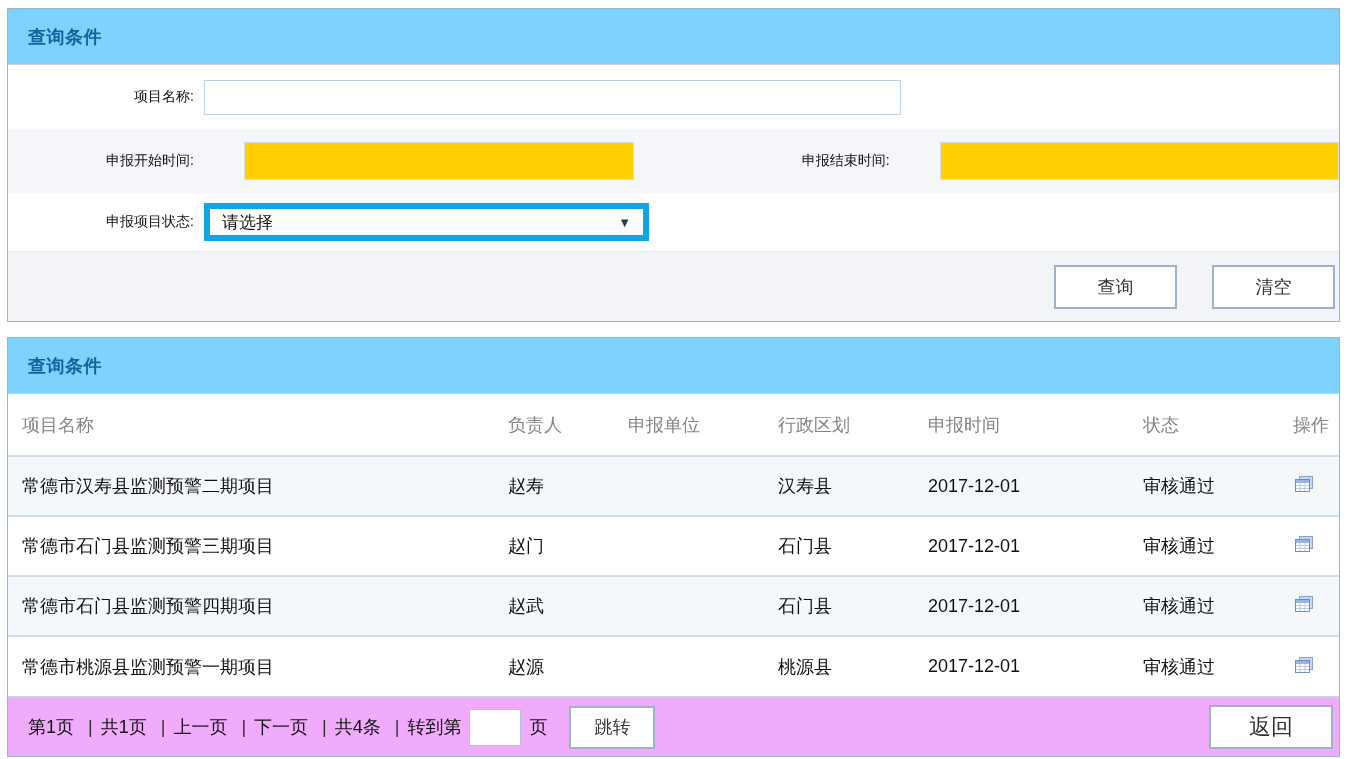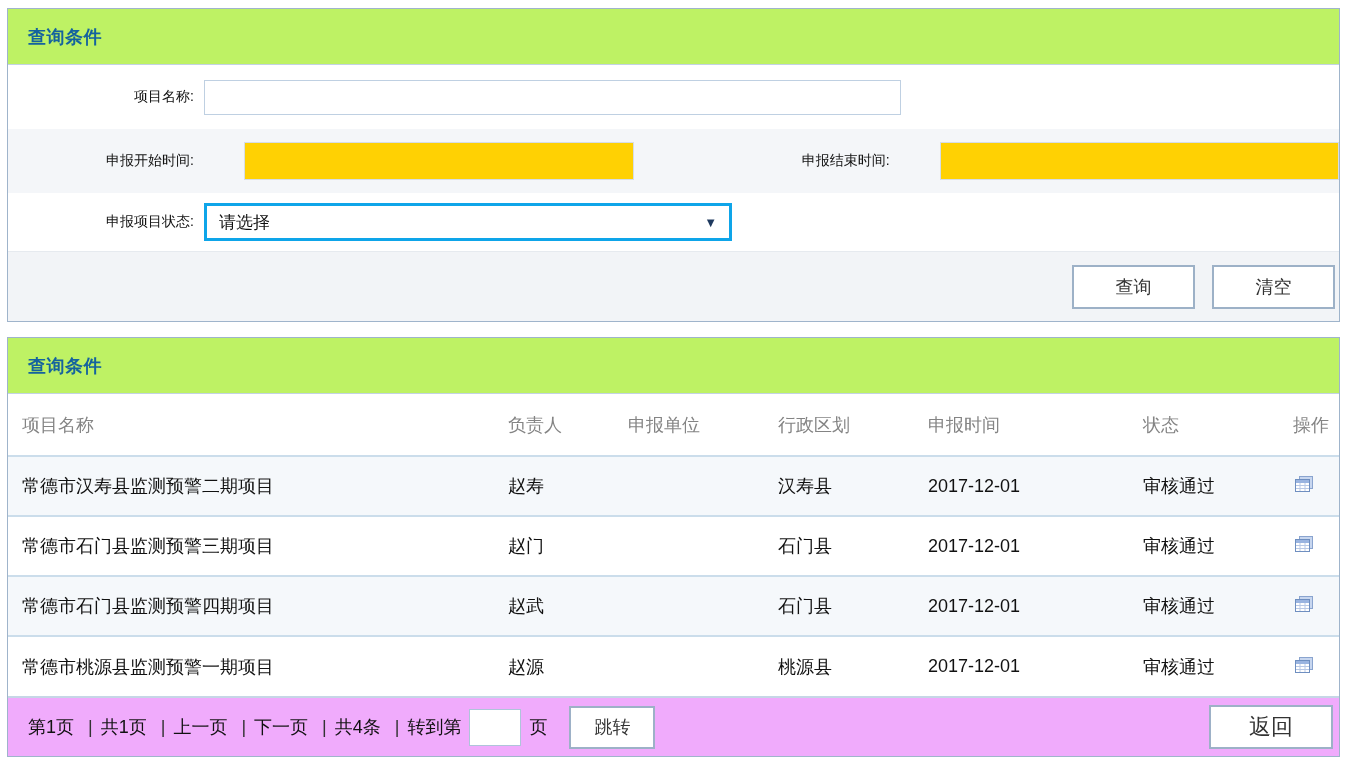--- a/index.html
+++ b/index.html
@@ -1,38 +1,38 @@
 <!DOCTYPE html>
 <html><head>
 <meta charset="utf-8">
 <style>
   * { box-sizing: border-box; margin: 0; padding: 0; }
   html, body { width: 1347px; height: 759px; background: #fff; overflow: hidden; }
   body { font-family: "Liberation Sans", "DejaVu Sans", sans-serif; color: #1a1a1a; }
 
   .panel { margin: 8px 7px 0 7px; border: 1px solid #9fb4cb; background: #fff; }
-  .panel-header { height: 56px; background: #bef264; border-bottom: 1px solid #c3d3e3; display: flex; align-items: center; padding: 0 20px; }
+  .panel-header { height: 56px; background: #7dd3fc; border-bottom: 1px solid #c3d3e3; display: flex; align-items: center; padding: 0 20px; }
   .panel-title { color: #15639e; font-size: 18px; font-weight: bold; letter-spacing: 0.5px; }
 
   
   .form-row { display: flex; align-items: center; }
   .row-white { background: #ffffff; height: 64px; }
   .row-gray  { background: #f4f6f9; height: 64px; gap: 40px; }
   .row-status { background: #ffffff; height: 58px; }
   .row-buttons { background: #f2f4f7; height: 70px; display: flex; align-items: center; justify-content: flex-end; padding-right: 4px; border-top: 1px solid #e6eaef; }
   .form-label { width: 196px; text-align: right; font-size: 14px; color: #111; padding-right: 10px; flex: none; }
   .form-label.second { width: 226px; }
   .text-input { width: 697px; height: 35px; border: 1px solid #bfd0e2; background: #fff; font-size: 16px; padding: 0 8px; outline: none; }
   .date-input { width: 445px; height: 38px; border: 1px solid #d6dde6; background: #ffd103; font-size: 16px; padding: 0 8px; outline: none; }
   .date-input.end { width: 456px; }
-  .select-box { width: 528px; height: 38px; border: 3px solid #0ea5e9; background: #fff; display: flex; align-items: center; padding: 0 12px; cursor: pointer; }
+  .select-box { width: 445px; height: 38px; border: 6px solid #0ea5e9; background: #fff; display: flex; align-items: center; padding: 0 12px; cursor: pointer; }
   .select-text { font-size: 17px; color: #111; flex: 1; }
   .select-arrow { color: #1f3a5f; font-size: 13px; flex: none; }
   .btn { background: #fff; border: 2px solid #9db1c7; color: #333; font-size: 18px; height: 44px; min-width: 123px; cursor: pointer; font-family: inherit; }
-  .btn + .btn { margin-left: 17px; }
+  .btn + .btn { margin-left: 35px; }
 
   
   .panel.list { margin-top: 15px; }
   table { width: 100%; border-collapse: collapse; table-layout: fixed; }
   th { font-family: "Liberation Serif", "DejaVu Serif", serif; font-weight: normal; color: #848484; font-size: 18px; text-align: left; height: 62px; padding-left: 14px; background: #fff; }
   td { font-size: 18px; color: #111; height: 60px; padding-left: 14px; margin-top: 44px; }
   tbody tr { border-top: 2px solid #cbddeb; }
   tbody tr:nth-child(odd)  { background: #f5f8fb; }
   tbody tr:nth-child(even) { background: #ffffff; }
   .col-name { width: 486px; } .col-owner { width: 120px; } .col-unit { width: 150px; }

